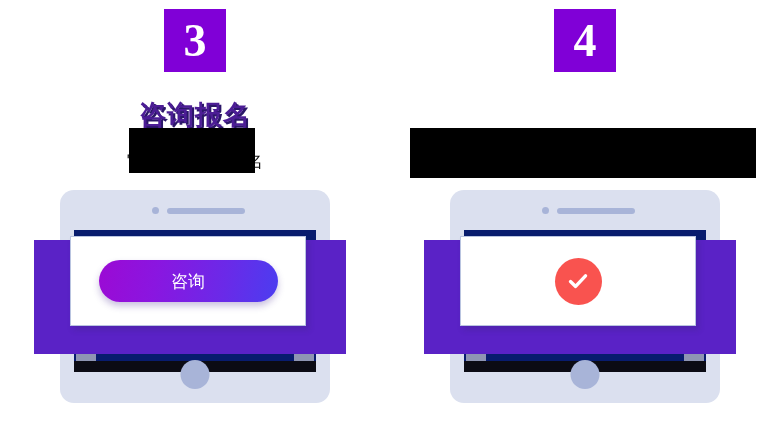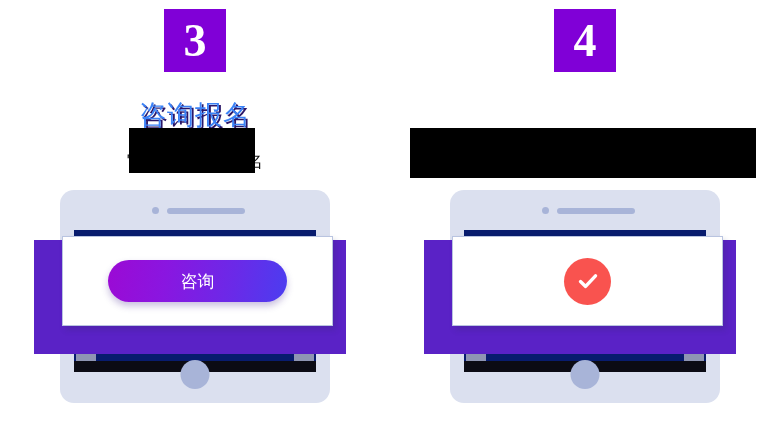--- a/index.html
+++ b/index.html
@@ -54,23 +54,23 @@
     letter-spacing: 0;
   }
 
   
   .heading {
     position: absolute;
     top: 78px;
     left: 0;
     width: 100%;
     text-align: center;
-    color: #3b82f6;
+    color: #4c1d95;
     font-size: 27px;
-    font-weight: 400;
+    font-weight: 700;
     line-height: 30px;
     letter-spacing: 1px;
     font-family: "DejaVu Sans", "Liberation Sans", sans-serif;
     text-shadow: 2px 2px 0 #2b1768;
     white-space: nowrap;
   }
 
   
   .subtitle-wrap {
     position: absolute;
@@ -225,23 +225,23 @@
   .popup-plate {
     position: absolute;
     left: 0;
     top: 4px;
     width: 312px;
     height: 114px;
     background: #5a22c6;
   }
   .popup-card {
     position: absolute;
-    left: 28px;
+    left: 36px;
     top: 0;
-    width: 271px;
+    width: 236px;
     height: 90px;
     background: #ffffff;
     border: 1px solid #b9c4e0;
     box-sizing: border-box;
     box-shadow: 3px 4px 6px rgba(40, 40, 80, 0.20);
     display: flex;
     align-items: center;
     justify-content: center;
   }
 

